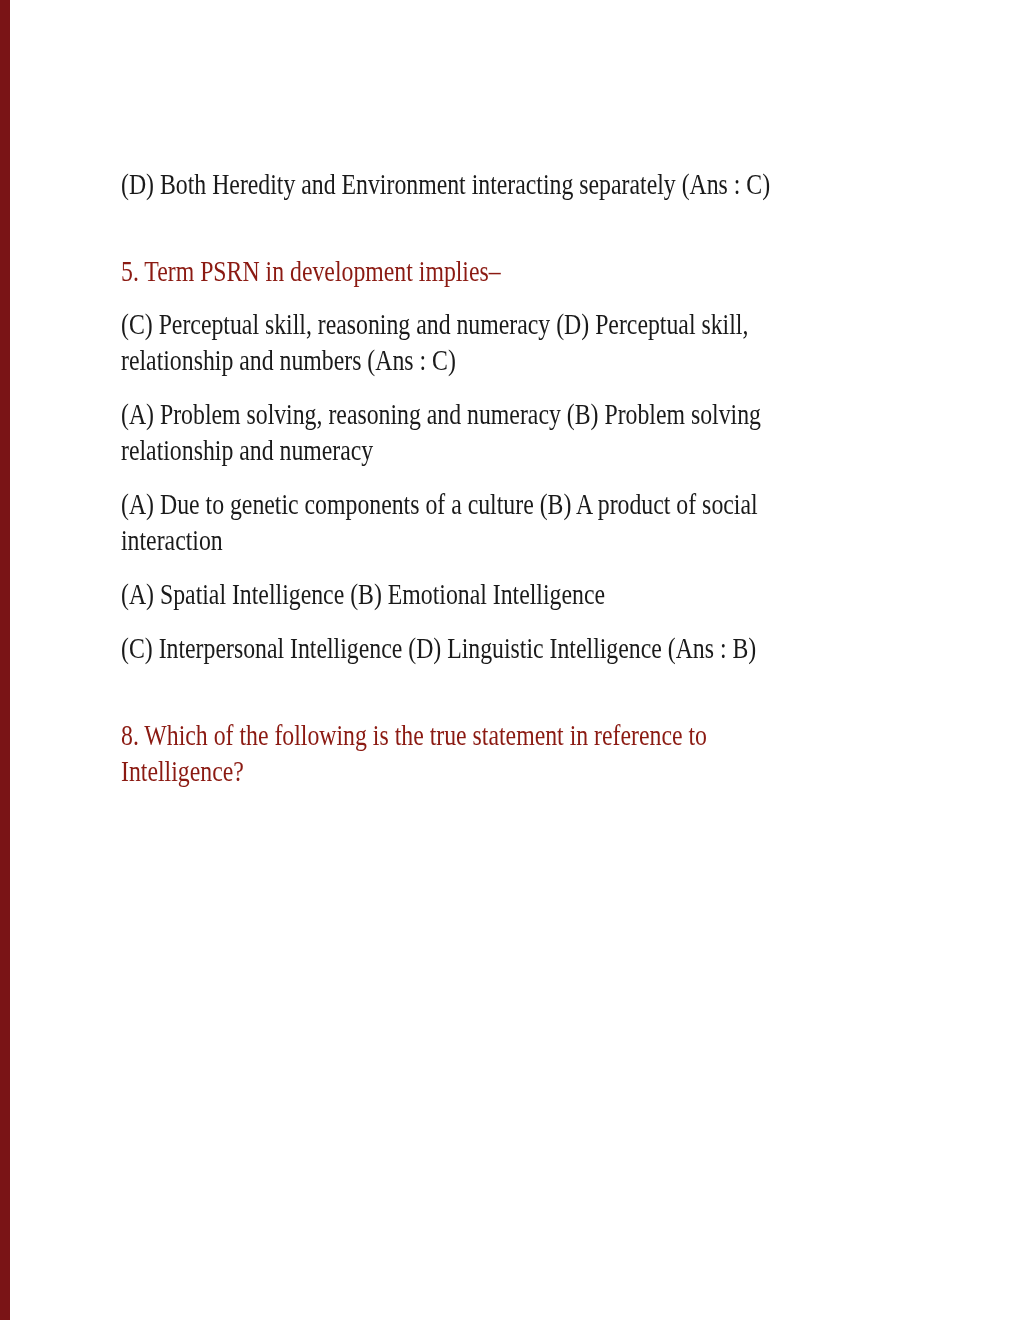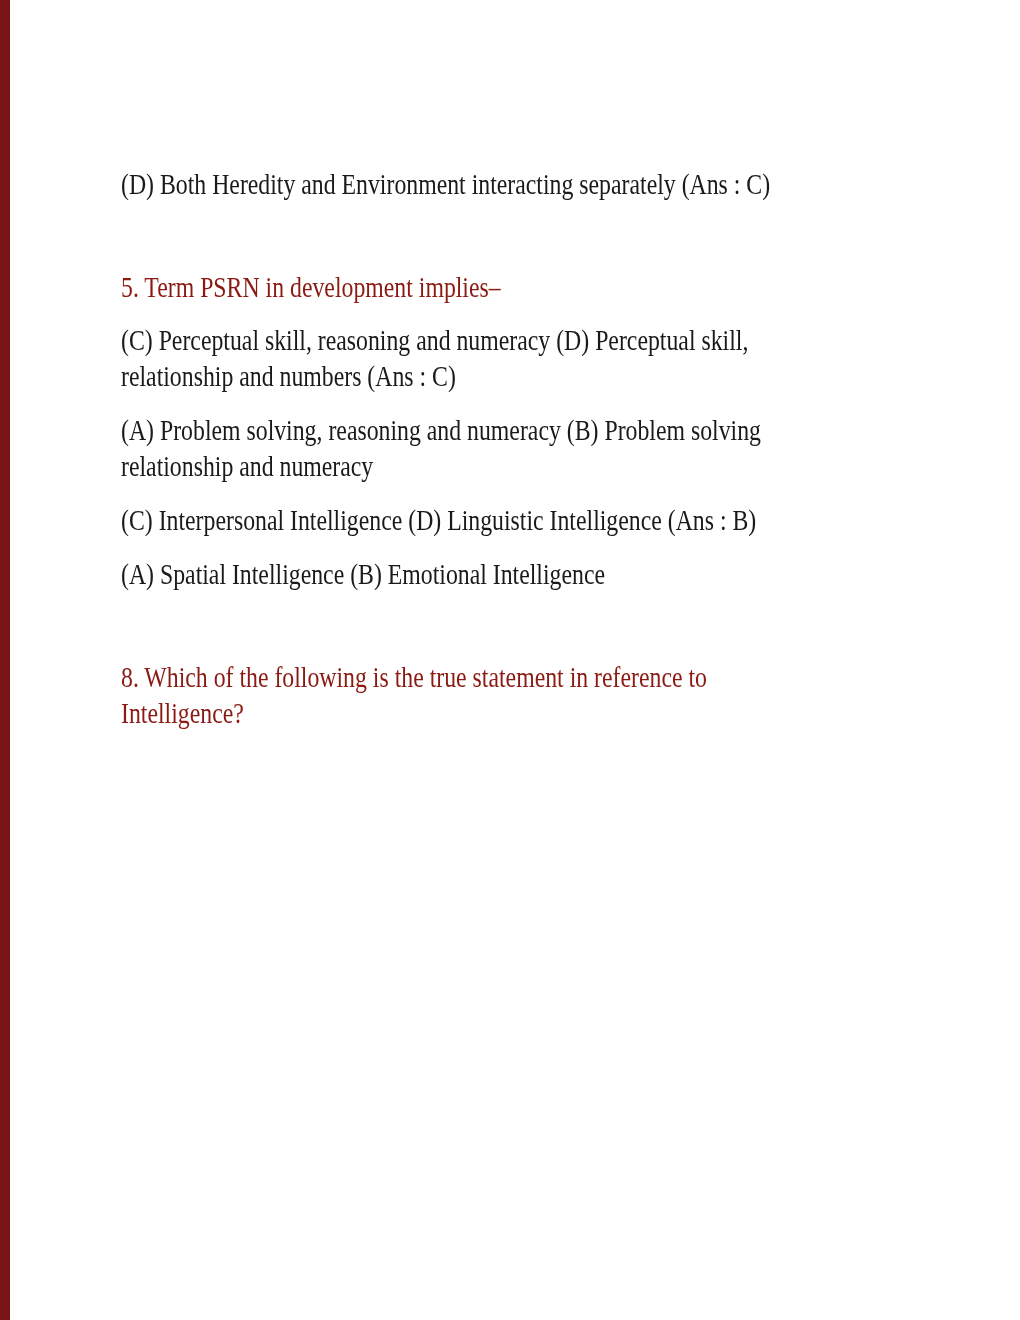--- a/index.html
+++ b/index.html
@@ -33,21 +33,21 @@
   .q-para {
     font-size: 29px;
     line-height: 36px;
     color: var(--body-color, #1a1a1a);
     margin: 0 0 18px 0;
   }
   .question-heading {
     font-size: 29px;
     line-height: 36px;
     color: var(--heading-color, #8b1a12);
-    margin: 67px 0 17px 0;
+    margin: 51px 0 17px 0;
   }
   .line {
     display: block;
     white-space: nowrap;
     transform: scaleX(0.82);
     transform-origin: 0 50%;
   }
 </style>
 </head>
 <body style="background: rgb(255, 255, 255);">
@@ -62,22 +62,26 @@
     </div>
     <div class="q-para">
       <span class="line">(C) Perceptual skill, reasoning and numeracy (D) Perceptual skill,</span>
       <span class="line">relationship and numbers (Ans : C)</span>
     </div>
     <div class="q-para">
       <span class="line">(A) Problem solving, reasoning and numeracy (B) Problem solving</span>
       <span class="line">relationship and numeracy</span>
     </div>
     <div class="q-para">
-      <span class="line">(C) Interpersonal Intelligence (D) Linguistic Intelligence (Ans : B)</span>
+      <span class="line">(A) Due to genetic components of a culture (B) A product of social</span>
+      <span class="line">interaction</span>
     </div>
     <div class="q-para">
       <span class="line">(A) Spatial Intelligence (B) Emotional Intelligence</span>
+    </div>
+    <div class="q-para">
+      <span class="line">(C) Interpersonal Intelligence (D) Linguistic Intelligence (Ans : B)</span>
     </div>
     <div class="question-heading">
       <span class="line">8. Which of the following is the true statement in reference to</span>
       <span class="line">Intelligence?</span>
     </div>
   </main>
 
 </body></html>

